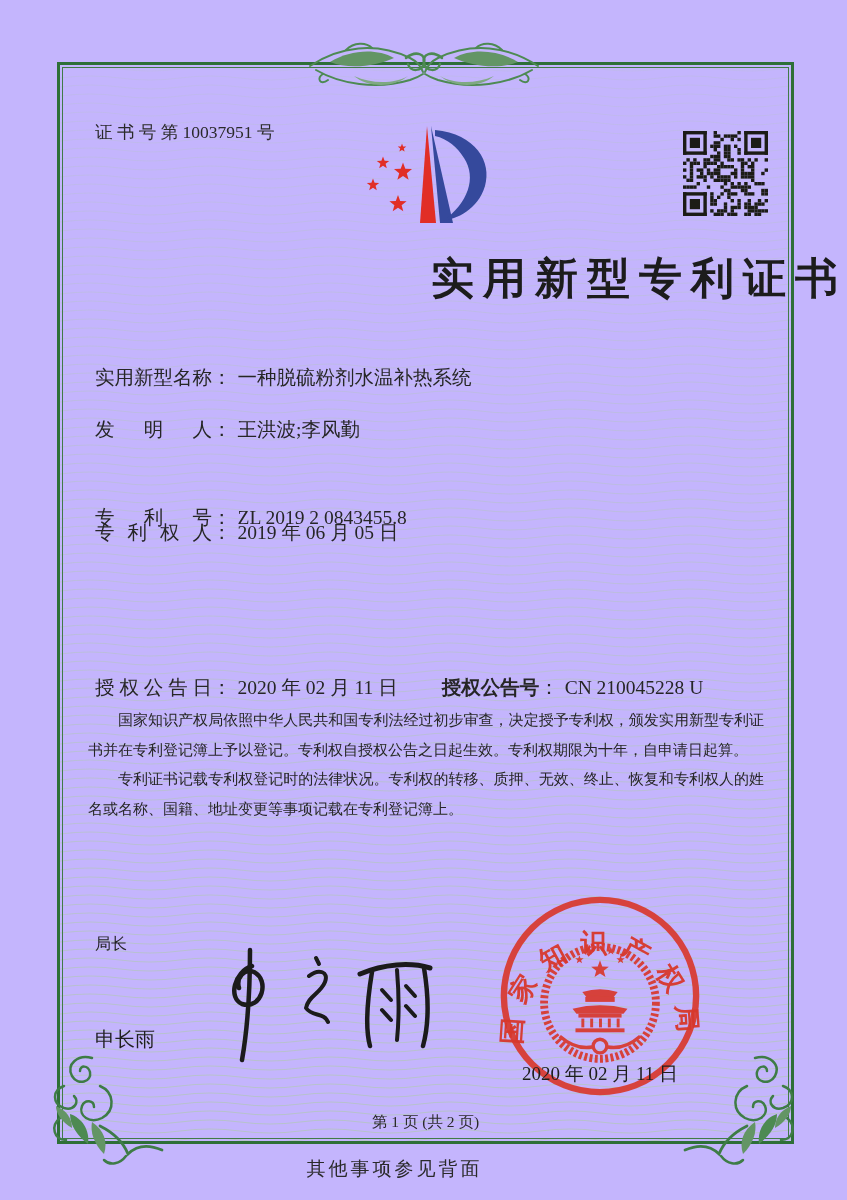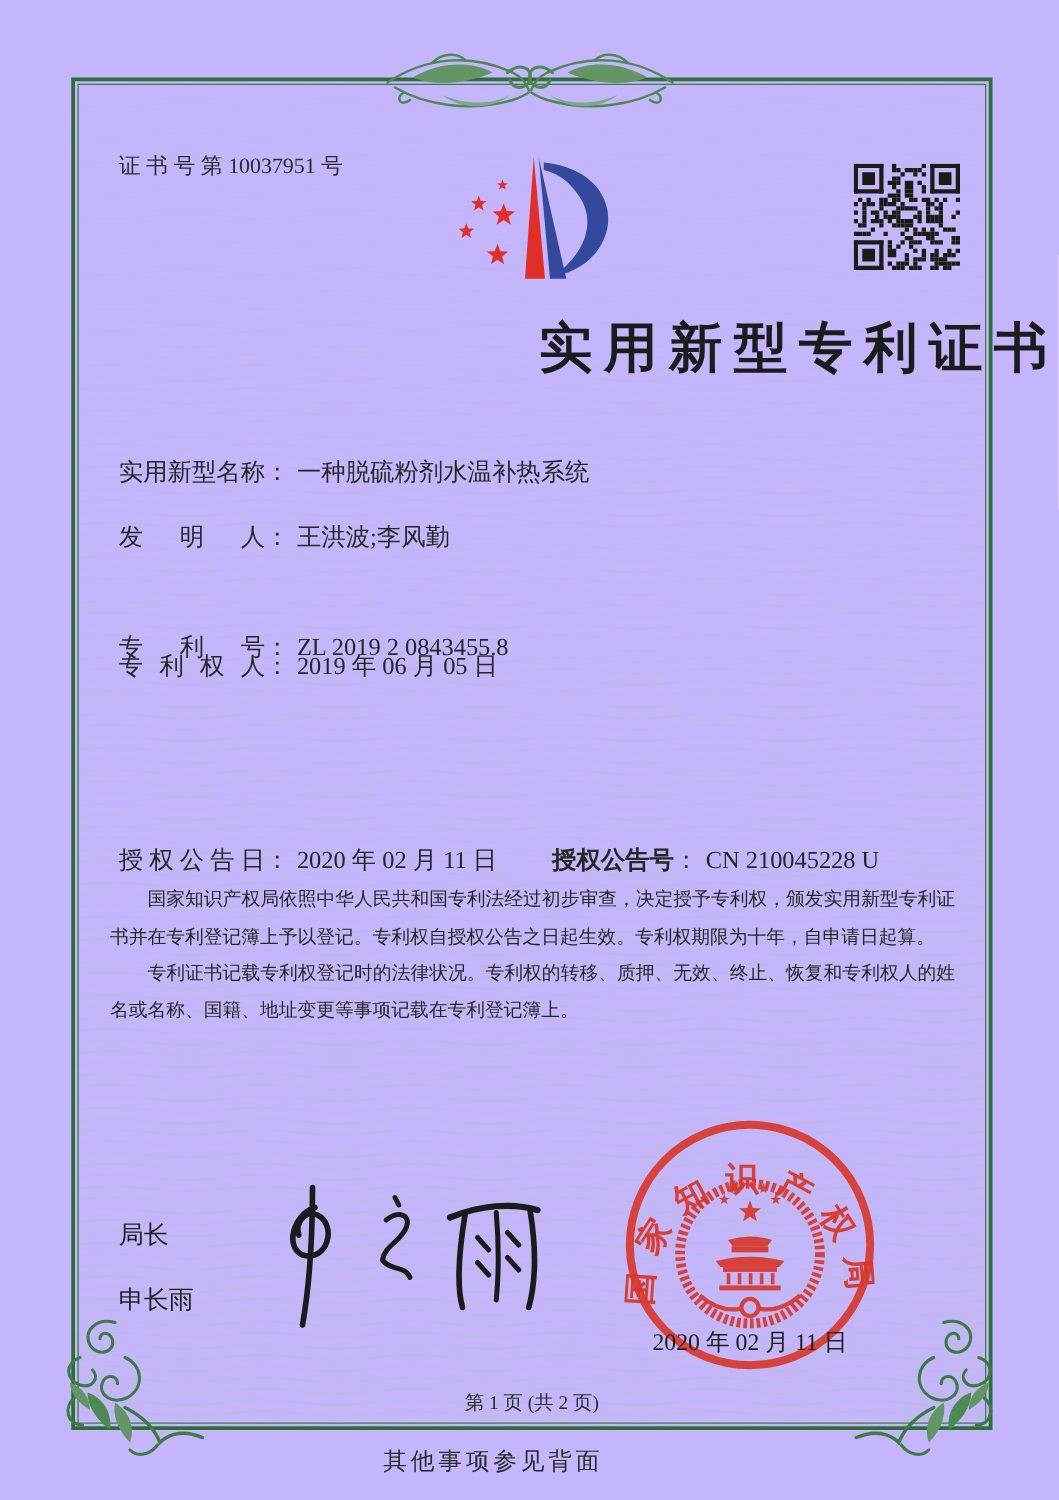--- a/index.html
+++ b/index.html
@@ -37,21 +37,21 @@
     display:inline-block; width:117px; text-align:justify; text-align-last:justify;
     vertical-align:bottom;
   }
   .field-row .colon{margin-right:6px;}
   .field-row .lbl2{margin-left:44px;font-weight:bold;}
   .paragraphs{
     position:absolute; left:88px; top:706px; width:676px;
     font-size:15px; line-height:29.5px; color:#262626;
   }
   .paragraphs p{margin:0; text-indent:2em; text-align:justify;}
-  .director-label{position:absolute; left:95px; top:974px; font-size:20px; color:#1f1f1f;}
+  .director-label{position:absolute; left:95px; top:934px; font-size:16px; color:#1f1f1f;}
   .director-name{position:absolute; left:95px; top:1026px; font-size:20px; color:#1f1f1f;}
   .signature{position:absolute; left:212px; top:942px;}
   .seal{position:absolute; left:497px; top:893px;}
   .seal-date{
     position:absolute; left:497px; top:1061px; width:206px;
     text-align:center; font-size:19px; color:#1d1d1d; white-space:pre;
   }
   .page-num{
     position:absolute; left:57px; top:1112px; width:737px;
     text-align:center; font-size:15.5px; color:#2a2a2a; white-space:pre;

